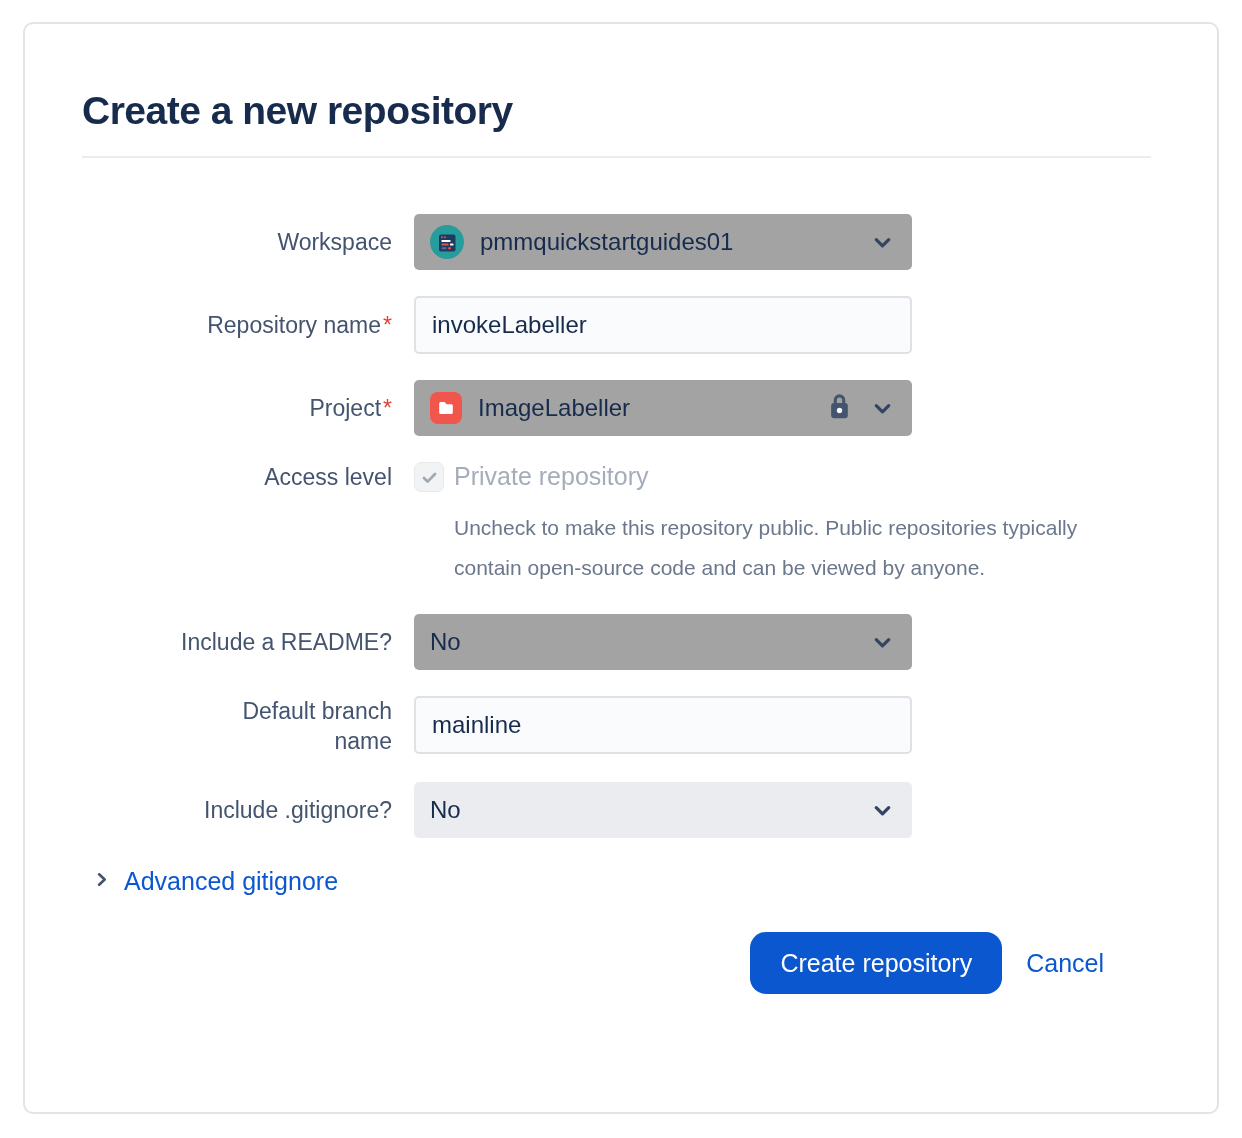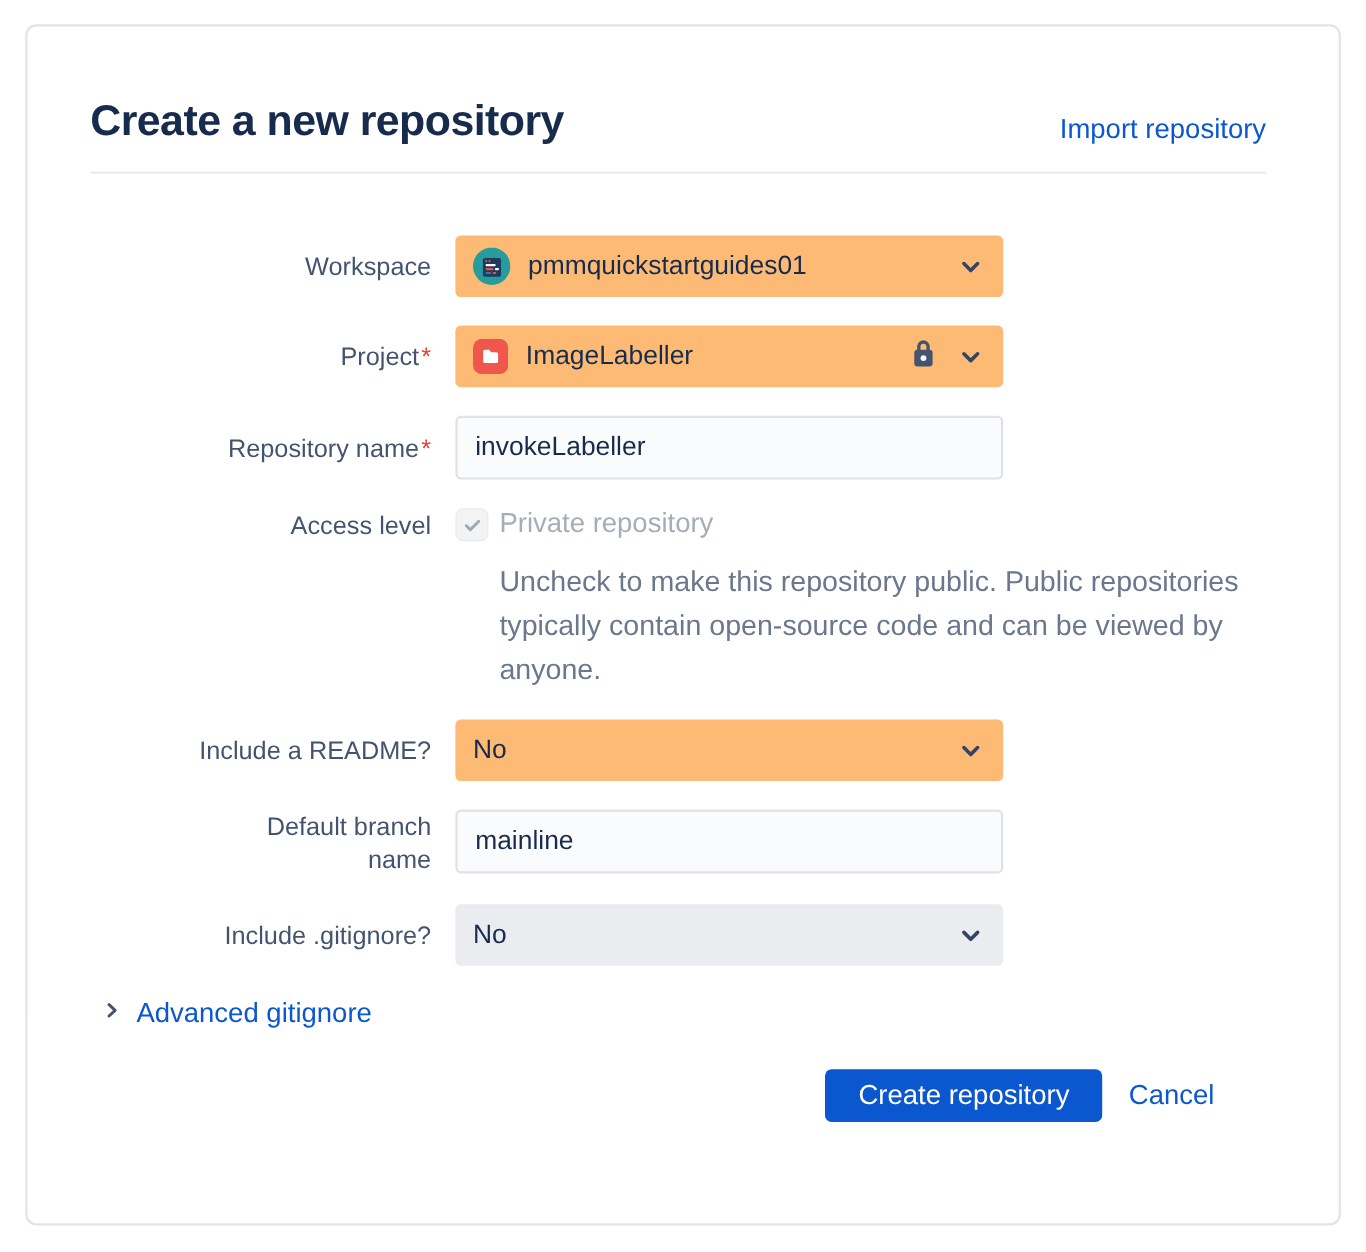--- a/index.html
+++ b/index.html
@@ -61,21 +61,21 @@
   }
   .lbl .wrap-narrow {
     display: inline-block;
     max-width: 180px;
     line-height: 30px;
   }
   .req { color: #DE4337; font-size: 23px; vertical-align: top; margin-left: 2px; }
   .select {
     width: 498px;
     height: 56px;
-    background: #fdba74;
+    background: #a3a3a3;
     border-radius: 5px;
     display: flex;
     align-items: center;
     padding: 0 18px 0 16px;
     cursor: pointer;
   }
   .select.darker { background: #EBECF0; }
   .select .val {
     font-size: 24px;
     color: #172B4D;
@@ -109,21 +109,21 @@
     flex: none;
   }
   .checkbox-label {
     font-size: 25px;
     color: #A5ADBA;
     margin-left: 10px;
   }
   .help-text {
     margin: 16px 0 0 40px;
     width: 678px;
-    font-size: 26px;
+    font-size: 21px;
     line-height: 40px;
     color: #6B778C;
   }
   .advanced {
     margin: 8px 0 0 10px;
     display: flex;
     align-items: center;
     gap: 13px;
     cursor: pointer;
     width: max-content;
@@ -131,39 +131,38 @@
   .advanced .link { font-weight: 500; }
   .footer {
     margin-top: 34px;
     display: flex;
     justify-content: flex-end;
     align-items: center;
     gap: 24px;
     padding-right: 47px;
   }
   .primary-btn {
-    height: 48px;
+    height: 62px;
     padding: 0 30px;
     border: none;
-    border-radius: 6px;
+    border-radius: 16px;
     background: #0B57D0;
     color: #FFFFFF;
     font-size: 25px;
     font-family: inherit;
     cursor: pointer;
   }
 </style>
 </head>
 <body>
 
 <div class="card">
 
   <div class="header">
     <h1 class="title">Create a new repository</h1>
-    <a class="link">Import repository</a>
   </div>
 
   <hr class="divider">
 
   <div class="form">
 
     <div class="row">
       <div class="lbl"><span>Workspace</span></div>
       <div class="select">
         <span class="lead-icon">
@@ -184,20 +183,25 @@
           <span class="chev">
             <svg width="23" height="23" viewBox="0 0 24 24">
                 <path d="M5.5 9l6.5 6.5L18.5 9" fill="none" stroke="#344563" stroke-width="3.4" stroke-linecap="round" stroke-linejoin="round"></path>
               </svg>
           </span>
         </span>
       </div>
     </div>
 
     <div class="row">
+      <div class="lbl"><span>Repository name</span><span class="req">*</span></div>
+      <div><input class="text-input" type="text" value="invokeLabeller" style=""></div>
+    </div>
+
+    <div class="row">
       <div class="lbl"><span>Project</span><span class="req">*</span></div>
       <div class="select">
         <span class="lead-icon">
           <svg width="32" height="32" viewBox="0 0 32 32">
             <rect width="32" height="32" rx="8" fill="#F0564B"></rect>
             <path d="M9.2 11.6c0-.9.7-1.6 1.6-1.6h3.8l2 2.3h4.6c.9 0 1.6.7 1.6 1.6v6.5c0 .9-.7 1.6-1.6 1.6H10.8c-.9 0-1.6-.7-1.6-1.6v-8.8z" fill="#FFFFFF"></path>
           </svg>
         </span>
         <span class="val">ImageLabeller</span>
         <span class="right-icons">
@@ -210,25 +214,20 @@
           </span>
           <span class="chev">
             <svg width="23" height="23" viewBox="0 0 24 24">
                 <path d="M5.5 9l6.5 6.5L18.5 9" fill="none" stroke="#344563" stroke-width="3.4" stroke-linecap="round" stroke-linejoin="round"></path>
               </svg>
           </span>
         </span>
       </div>
     </div>
 
-    <div class="row">
-      <div class="lbl"><span>Repository name</span><span class="req">*</span></div>
-      <div><input class="text-input" type="text" value="invokeLabeller" style=""></div>
-    </div>
-
     <div class="row top">
       <div class="lbl"><span>Access level</span></div>
       <div>
         <div class="checkbox-line">
           <span class="checkbox">
             <svg width="19" height="19" viewBox="0 0 24 24">
                 <path d="M5 12.6l4.6 4.6L19 7.6" fill="none" stroke="#9EA7B6" stroke-width="3.4" stroke-linecap="round" stroke-linejoin="round"></path>
               </svg>
           </span>
           <span class="checkbox-label">Private repository</span>

